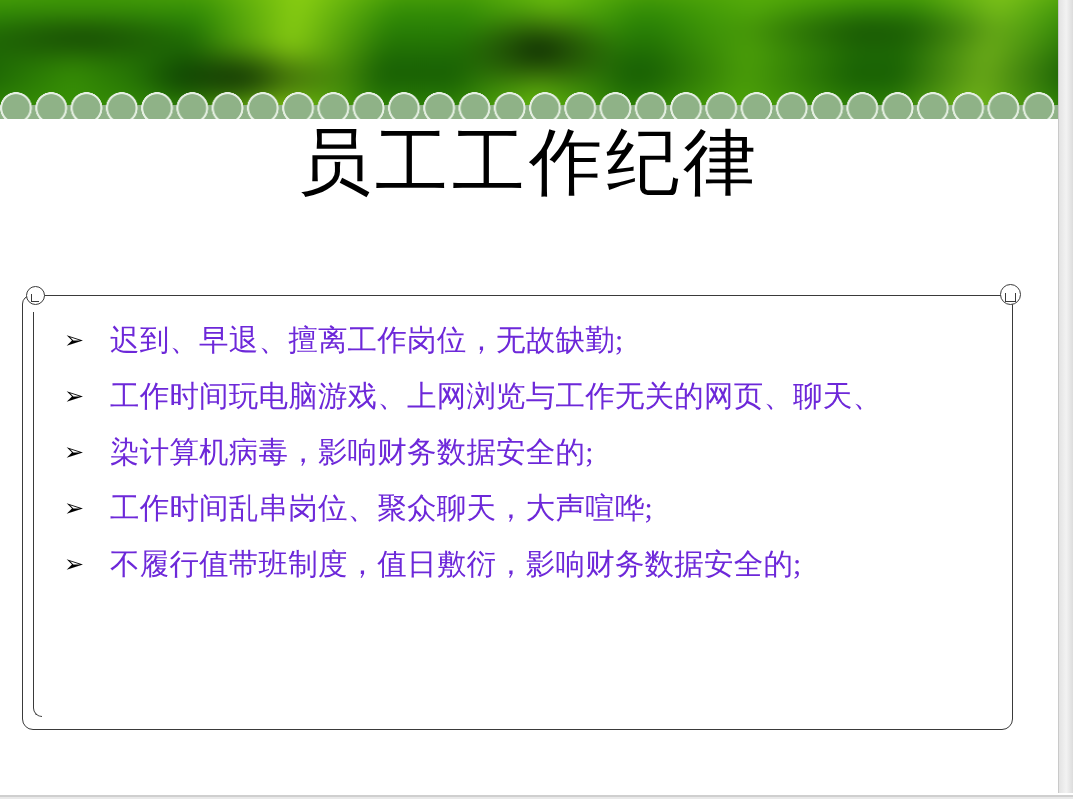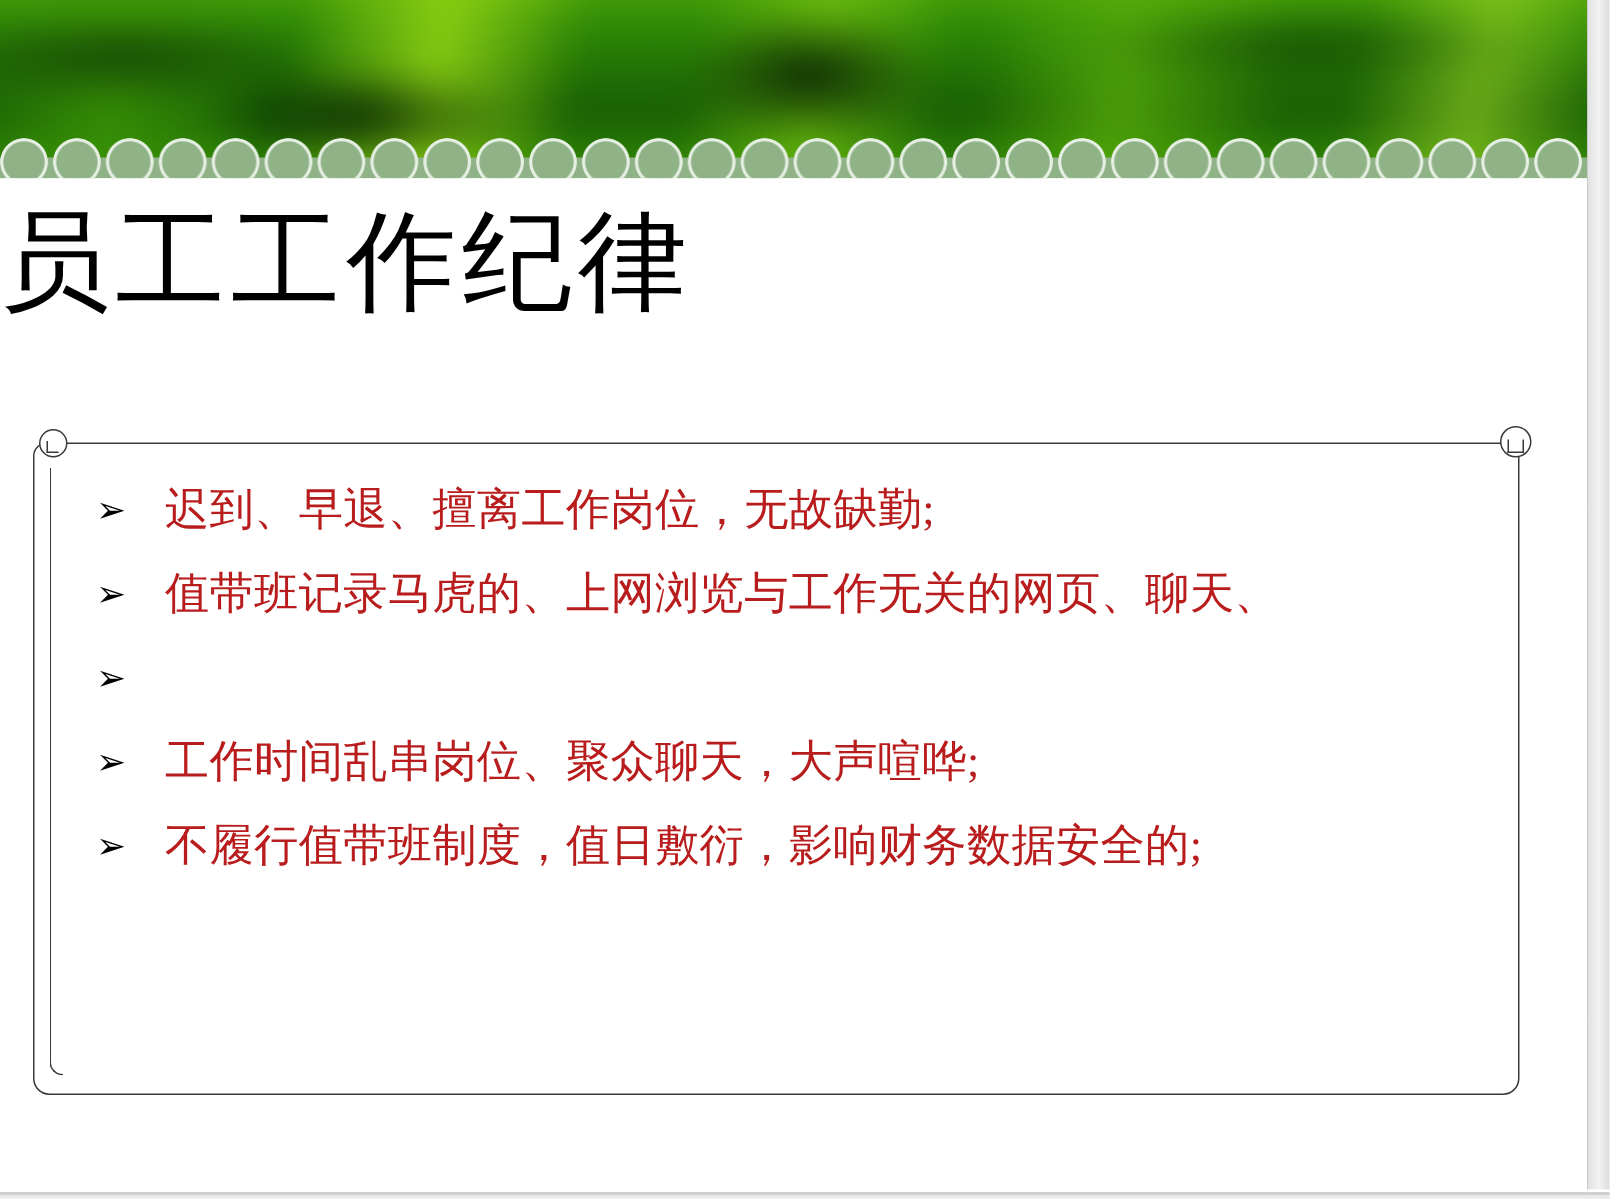--- a/index.html
+++ b/index.html
@@ -95,23 +95,23 @@
     background:
       radial-gradient(circle 16px at 16px 16px, rgba(255,255,255,0) 0 13.4px, rgba(235,243,232,.95) 14.2px 15.6px, rgba(255,255,255,0) 16.1px);
     background-size: 35.27px 27px;
     background-repeat: repeat-x;
   }
 
   
   .title {
     position: absolute;
     left: 0;
-    top: 133px;
+    top: 121px;
     width: 1058px;
-    text-align: left;
+    text-align: center;
     font-family: "Liberation Serif", "DejaVu Serif", serif;
     font-size: 73px;
     line-height: 84px;
     letter-spacing: 4px;
     color: #000000;
     white-space: nowrap;
   }
 
   
   .frame {
@@ -201,21 +201,21 @@
     line-height: 40px;
     color: #000000;
     text-align: left;
     padding-left: 2px;
   }
   .item-text {
     flex: 1 1 auto;
     font-family: "Liberation Serif", "DejaVu Serif", serif;
     font-size: 29.5px;
     line-height: 40px;
-    color: #b91c1c;
+    color: #6d28d9;
     letter-spacing: 0.2px;
   }
   .item-text .ln { display: block; }
 </style>
 </head>
 <body>
 
 <div class="slide">
 
   <div class="banner">
@@ -238,27 +238,28 @@
       <div class="item">
         <div class="marker">➢</div>
         <div class="item-text">
           <span class="ln">迟到、早退、擅离工作岗位，无故缺勤;</span>
         </div>
       </div>
 
       <div class="item">
         <div class="marker">➢</div>
         <div class="item-text">
-          <span class="ln">值带班记录马虎的、上网浏览与工作无关的网页、聊天、</span>
-        </div>
-      </div>
-
-      <div class="item">
-        <div class="marker">➢</div>
-        <div class="item-text">
+          <span class="ln">工作时间玩电脑游戏、上网浏览与工作无关的网页、聊天、</span>
+        </div>
+      </div>
+
+      <div class="item">
+        <div class="marker">➢</div>
+        <div class="item-text">
+          <span class="ln">染计算机病毒，影响财务数据安全的;</span>
         </div>
       </div>
 
       <div class="item">
         <div class="marker">➢</div>
         <div class="item-text">
           <span class="ln">工作时间乱串岗位、聚众聊天，大声喧哗;</span>
         </div>
       </div>
 

